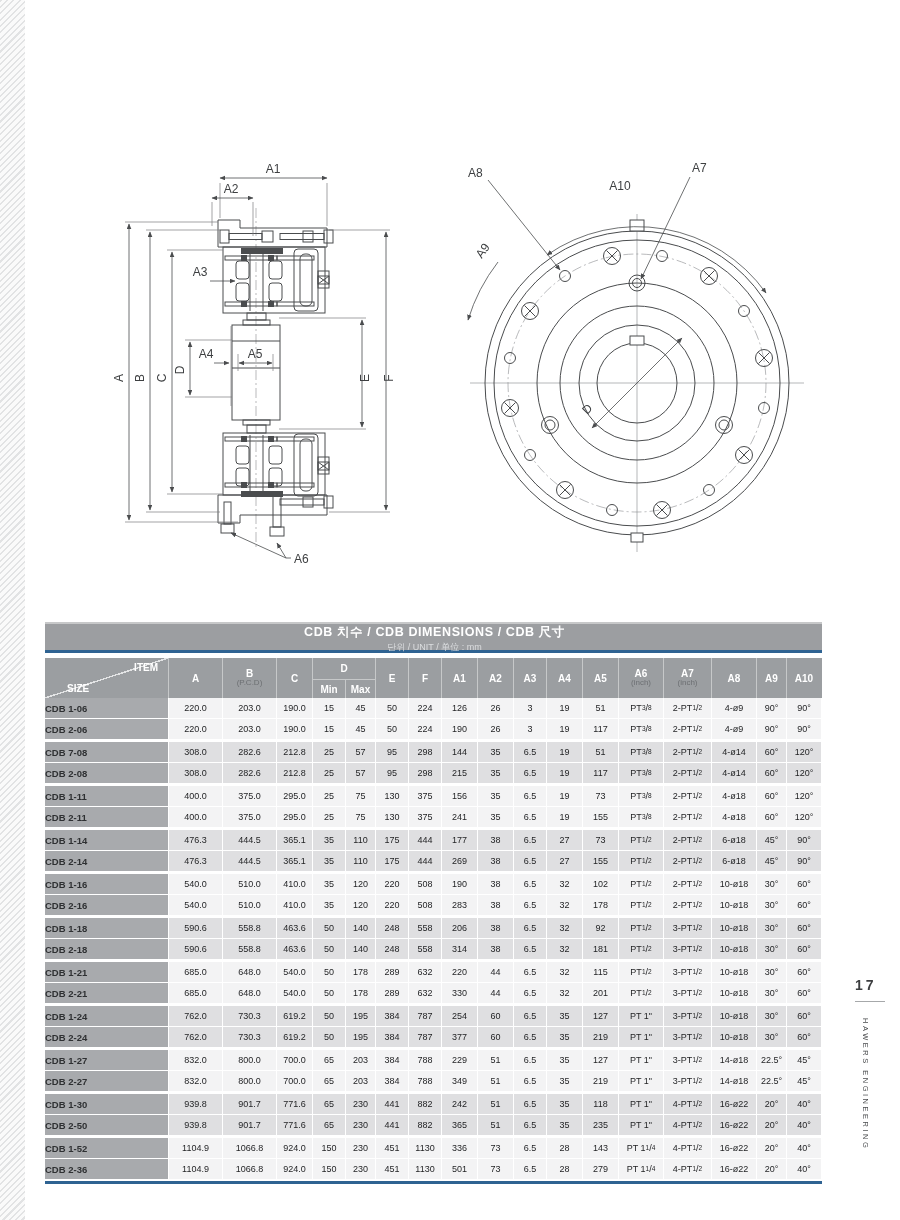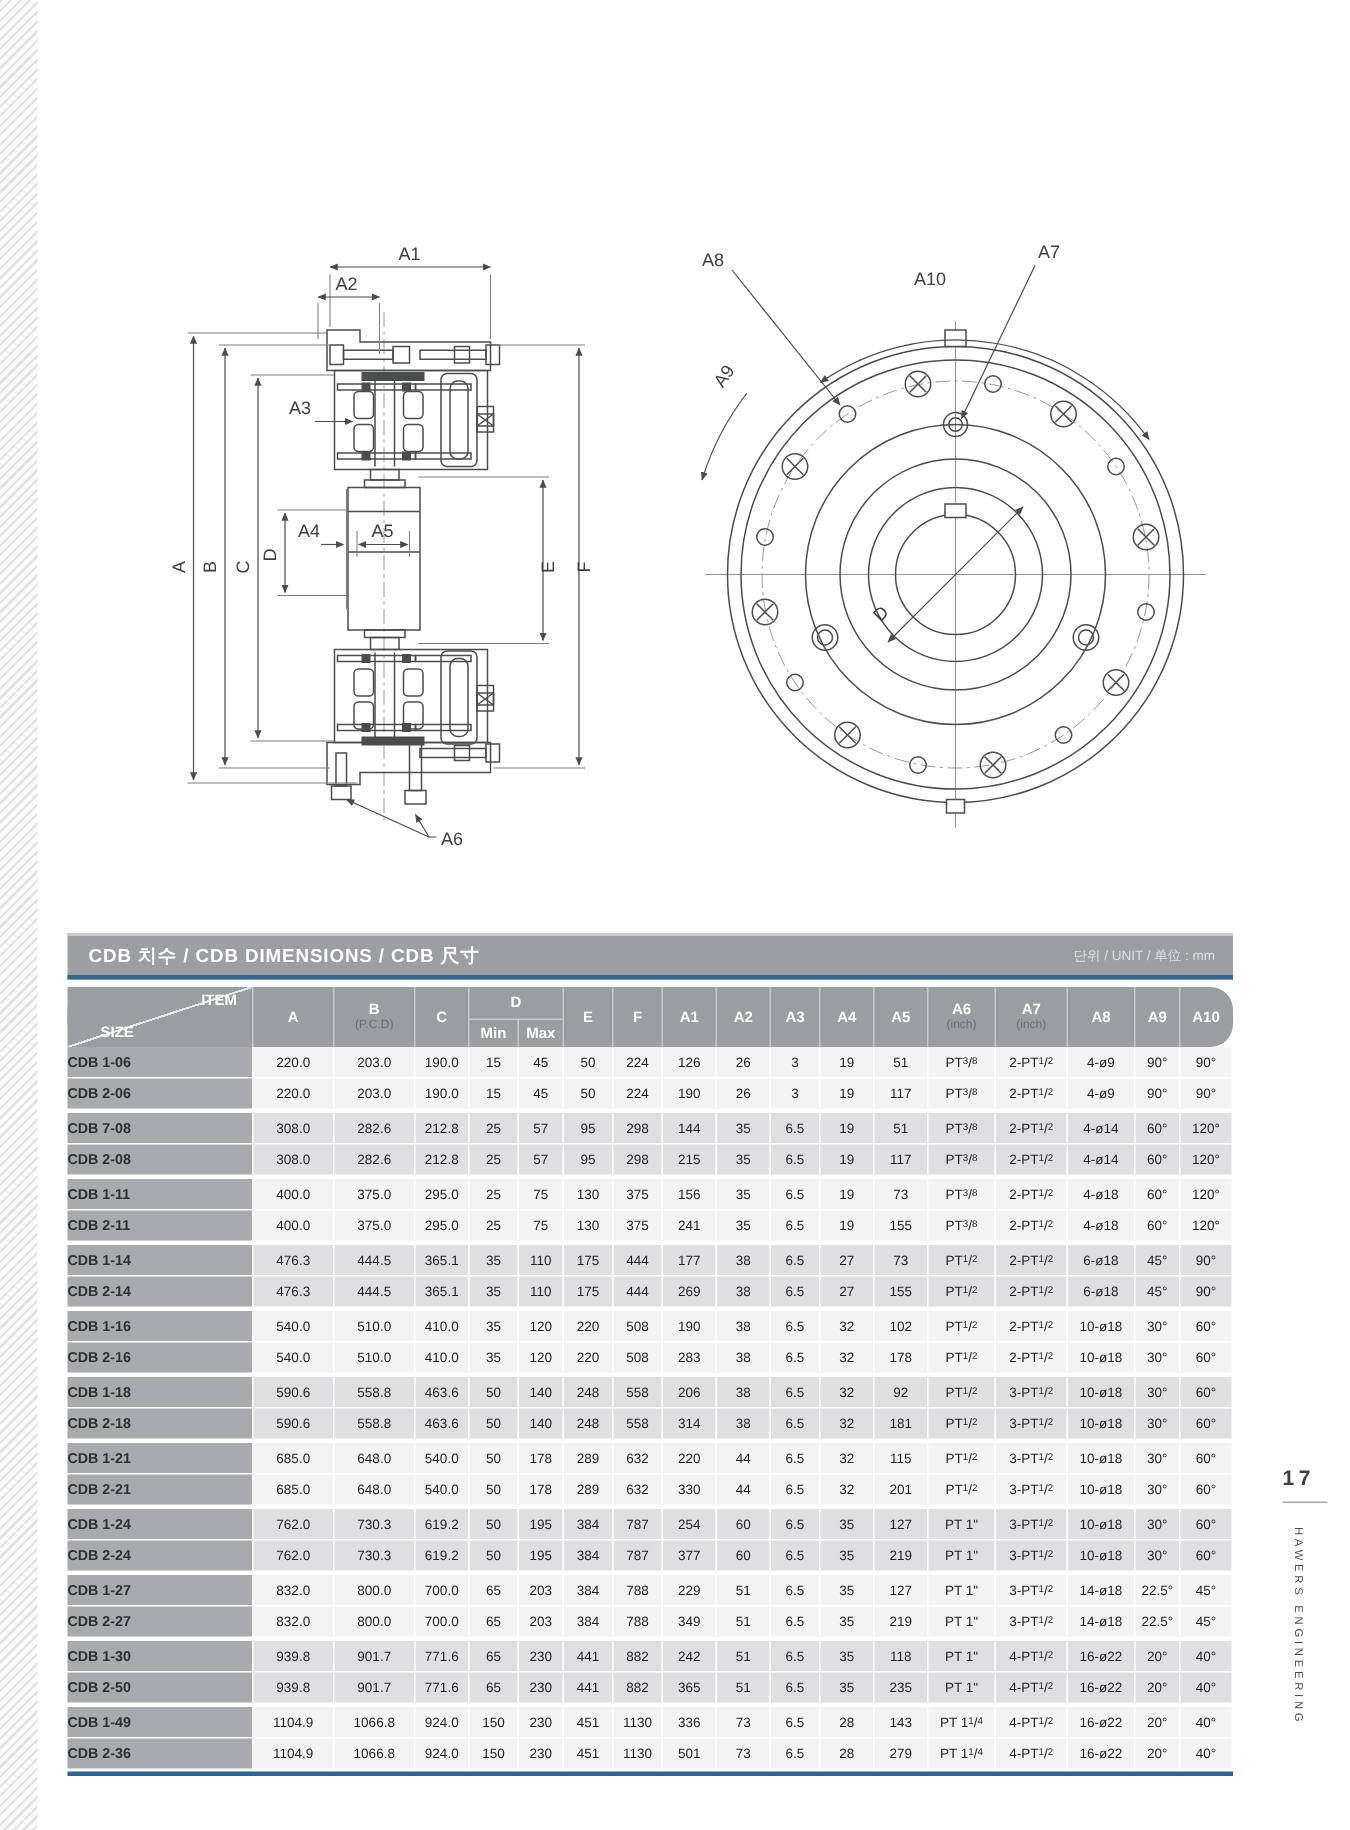--- a/index.html
+++ b/index.html
@@ -9,26 +9,26 @@
   .hatch{position:absolute;left:0;top:0;width:25px;height:1220px;
          background:repeating-linear-gradient(135deg,#e2e3e4 0 1.5px,#fafafa 1.5px 4.5px);}
   
   .main-header{position:absolute;left:45px;top:69px;width:777px;height:26px;
                background:#a2a4a6;border-top:4px solid #c7c8c9;border-bottom:3px solid #2f6392;
                display:flex;align-items:center;padding-left:14px;box-sizing:content-box;}
   .hdr-title{color:#fff;font-size:13px;font-weight:bold;letter-spacing:.6px;}
   .dim-header{position:absolute;left:45px;top:622px;width:777px;height:31px;
               background:#9c9ea1;border-top:2px solid #c7c8c9;border-bottom:3px solid #2f6392;
               display:flex;align-items:center;justify-content:space-between;
-              padding:0 12px 0 14px;box-sizing:border-box;}
+              padding:0 12px 0 14px;box-sizing:border-box;flex-direction:column;}
   .unit-note{color:#dcdee0;font-size:9px;}
   
   .tbl{position:absolute;left:45px;top:658px;width:777px;}
   .grid-row{display:grid;grid-template-columns:123px 54px 54px 36px 33px 30px 33px 33px 36px 36px 33px 36px 36px 45px 48px 45px 30px 35px;}
-  .col-head{background:#9b9ea1;border-radius:15px;}
+  .col-head{background:#9b9ea1;}
   .hcell{color:#fff;font-weight:bold;font-size:10px;display:flex;flex-direction:column;
          align-items:center;justify-content:center;border-left:1px solid #c6c8c9;
          box-sizing:border-box;line-height:1.1;}
   .hcell .sub{font-weight:normal;font-size:8px;color:#6d7073;}
   .hsub{border-top:1px solid #c6c8c9;}
   .corner{position:relative;background:#9b9ea1;border-left:none;
           background-image:linear-gradient(to bottom right,transparent calc(50% - .7px),#e3e4e5 calc(50% - .7px),#e3e4e5 calc(50% + .7px),transparent calc(50% + .7px));}
   .corner .item{position:absolute;top:4px;right:10px;color:#fff;font-size:10px;font-weight:bold;}
   .corner .size{position:absolute;bottom:4px;left:22px;color:#fff;font-size:10px;font-weight:bold;}
   .row{height:20px;border-bottom:1px solid #fff;}
@@ -662,21 +662,21 @@
           <div class="vcell">6.5</div>
           <div class="vcell">35</div>
           <div class="vcell">235</div>
           <div class="vcell">PT 1"</div>
           <div class="vcell">4-PT <sup>1</sup>/<sub>2</sub></div>
           <div class="vcell">16-ø22</div>
           <div class="vcell">20°</div>
           <div class="vcell">40°</div>
         </div>
         <div class="grid-row row light group-start">
-          <div class="size-cell">CDB 1-49</div>
+          <div class="size-cell">CDB 1-52</div>
           <div class="vcell">1104.9</div>
           <div class="vcell">1066.8</div>
           <div class="vcell">924.0</div>
           <div class="vcell">150</div>
           <div class="vcell">230</div>
           <div class="vcell">451</div>
           <div class="vcell">1130</div>
           <div class="vcell">336</div>
           <div class="vcell">73</div>
           <div class="vcell">6.5</div>

